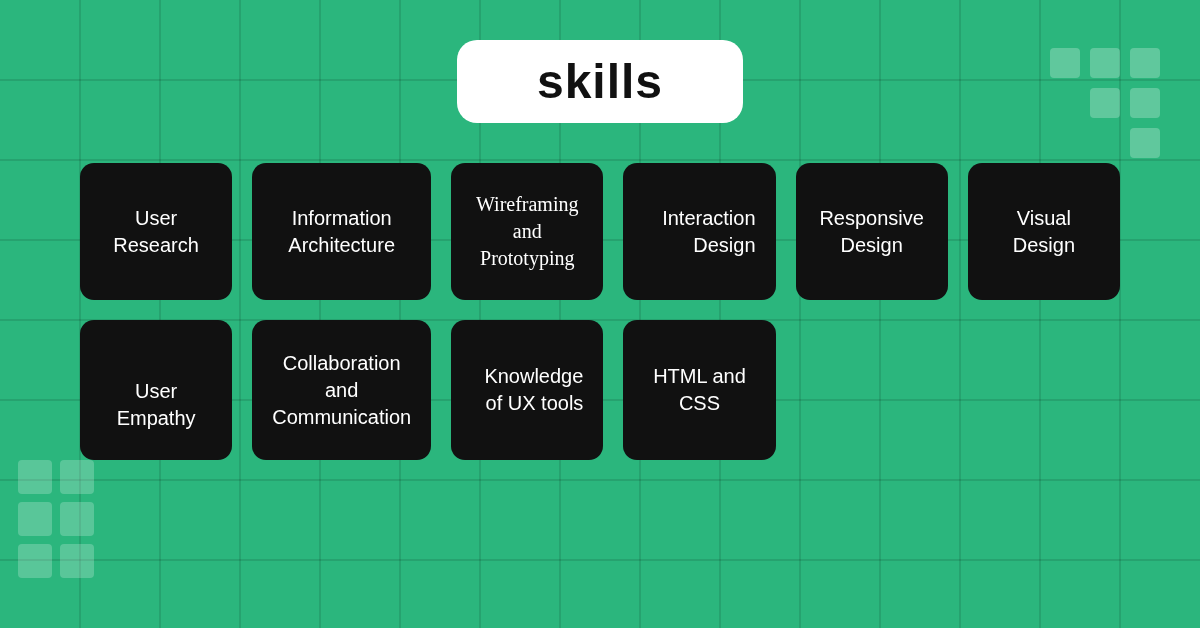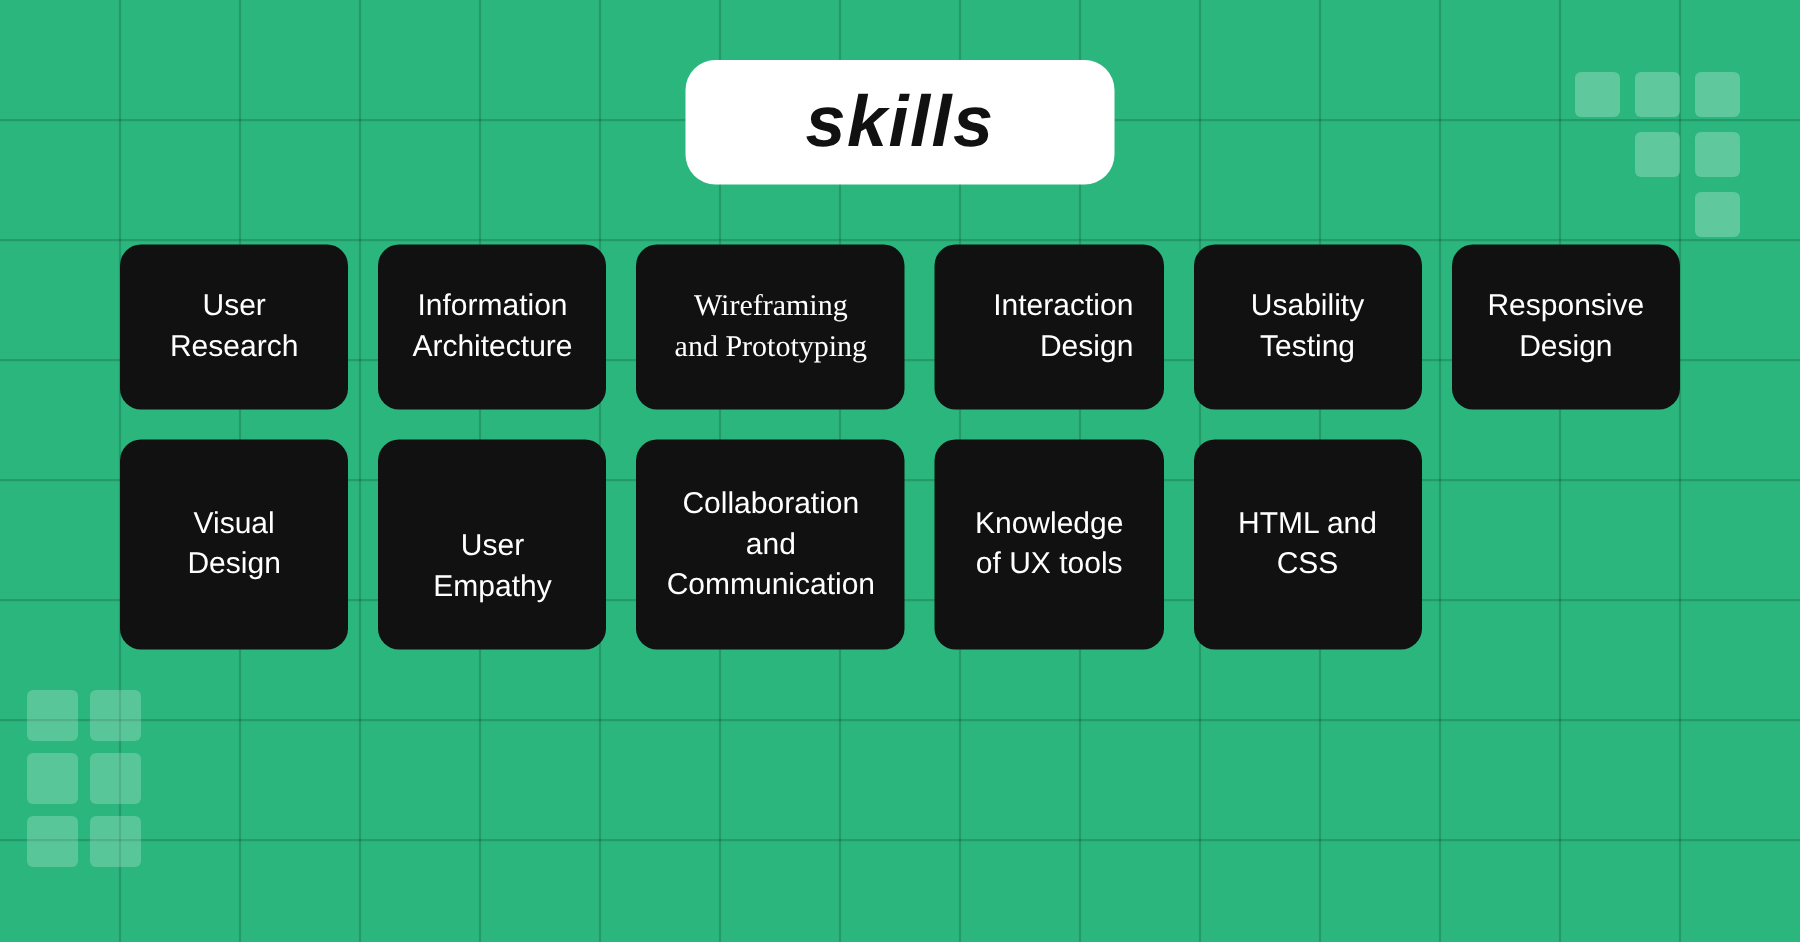--- a/index.html
+++ b/index.html
@@ -41,21 +41,20 @@
       border-radius: 20px;
       padding: 14px 80px;
       margin-bottom: 40px;
     }
 
     .title-text {
       font-size: 48px;
       font-weight: 900;
       color: #111;
       letter-spacing: 1px;
-      font-style: italic;
     }
 
     .grid {
       display: grid;
       grid-template-columns: repeat(6, 1fr);
       gap: 20px;
       width: 100%;
     }
 
     .skill-card {
@@ -136,35 +135,32 @@
         <span class="skill-label" style="white-space: pre-line;">Information Architecture</span>
       </div>
       <div class="skill-card">
         <span class="skill-label" style="white-space: pre-line; font-family: Liberation Serif, serif;">Wireframing
 and Prototyping</span>
       </div>
       <div class="skill-card">
         <span class="skill-label" style="white-space: pre-line; text-align: right;">Interaction Design</span>
       </div>
       <div class="skill-card">
-        <span class="skill-label" style="white-space: pre-line;">Usability Testing</span>
-      </div>
-      <div class="skill-card">
         <span class="skill-label" style="white-space: pre-line;">Responsive Design</span>
       </div>
       <div class="skill-card">
         <span class="skill-label" style="white-space: pre-line;">Visual Design</span>
       </div>
       <div class="skill-card">
         <span class="skill-label" style="white-space: pre-line; margin-top: 30px;">User Empathy</span>
       </div>
       <div class="skill-card">
         <span class="skill-label" style="white-space: pre-line;">Collaboration
 and Communication</span>
       </div>
       <div class="skill-card">
-        <span class="skill-label" style="white-space: pre-line;">Knowledge of UX tools</span>
+        <span class="skill-label" style="white-space: pre-line; text-align: right;">Knowledge of UX tools</span>
       </div>
       <div class="skill-card">
         <span class="skill-label" style="white-space: pre-line;">HTML and CSS</span>
       </div>
     </div>
 </div>
 
 </body></html>

